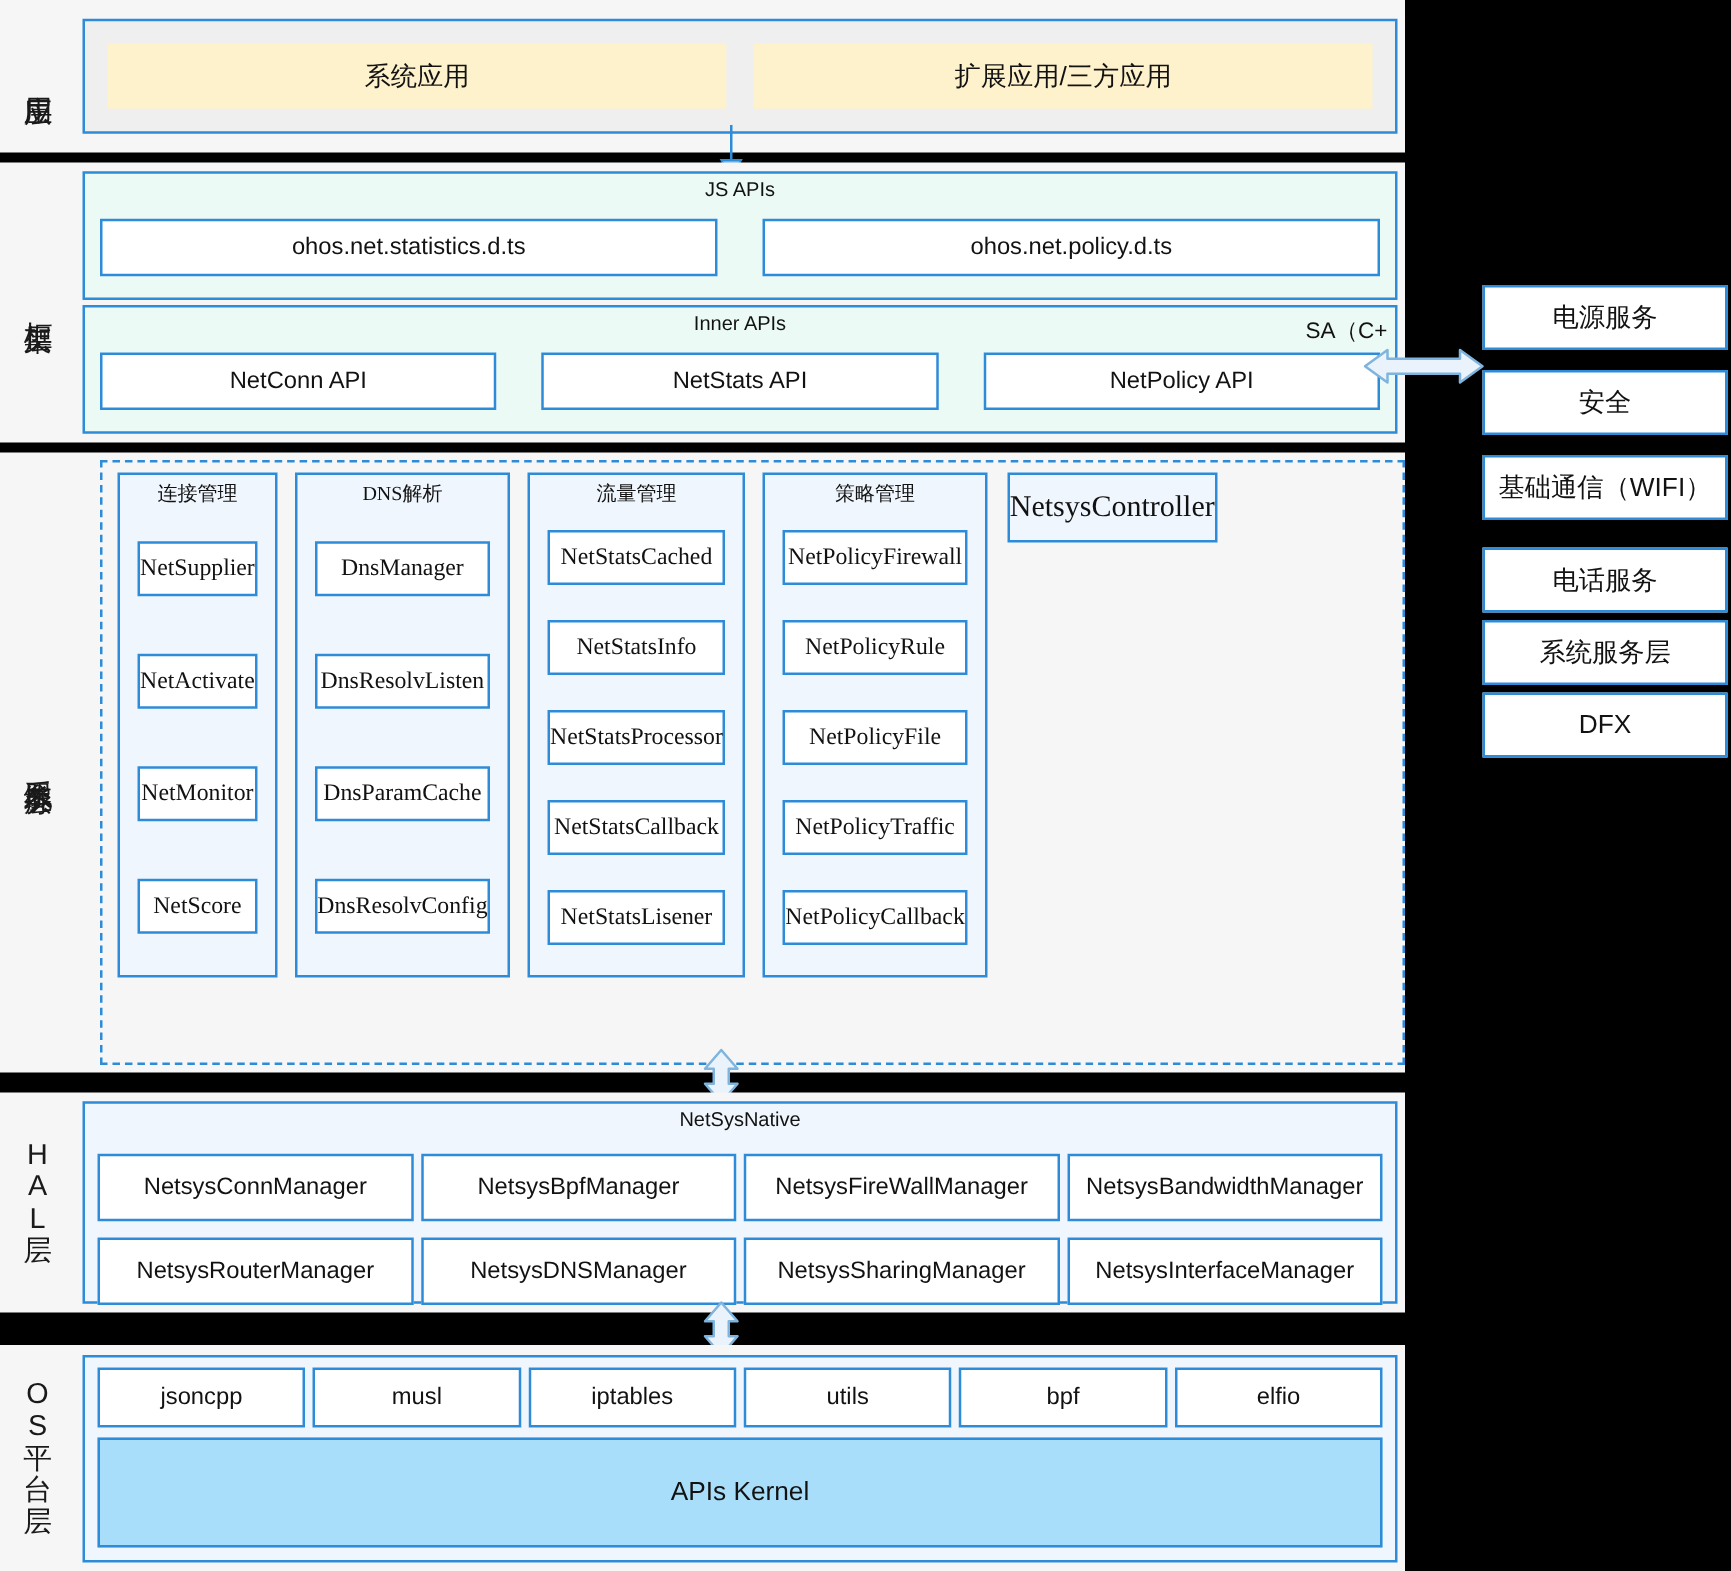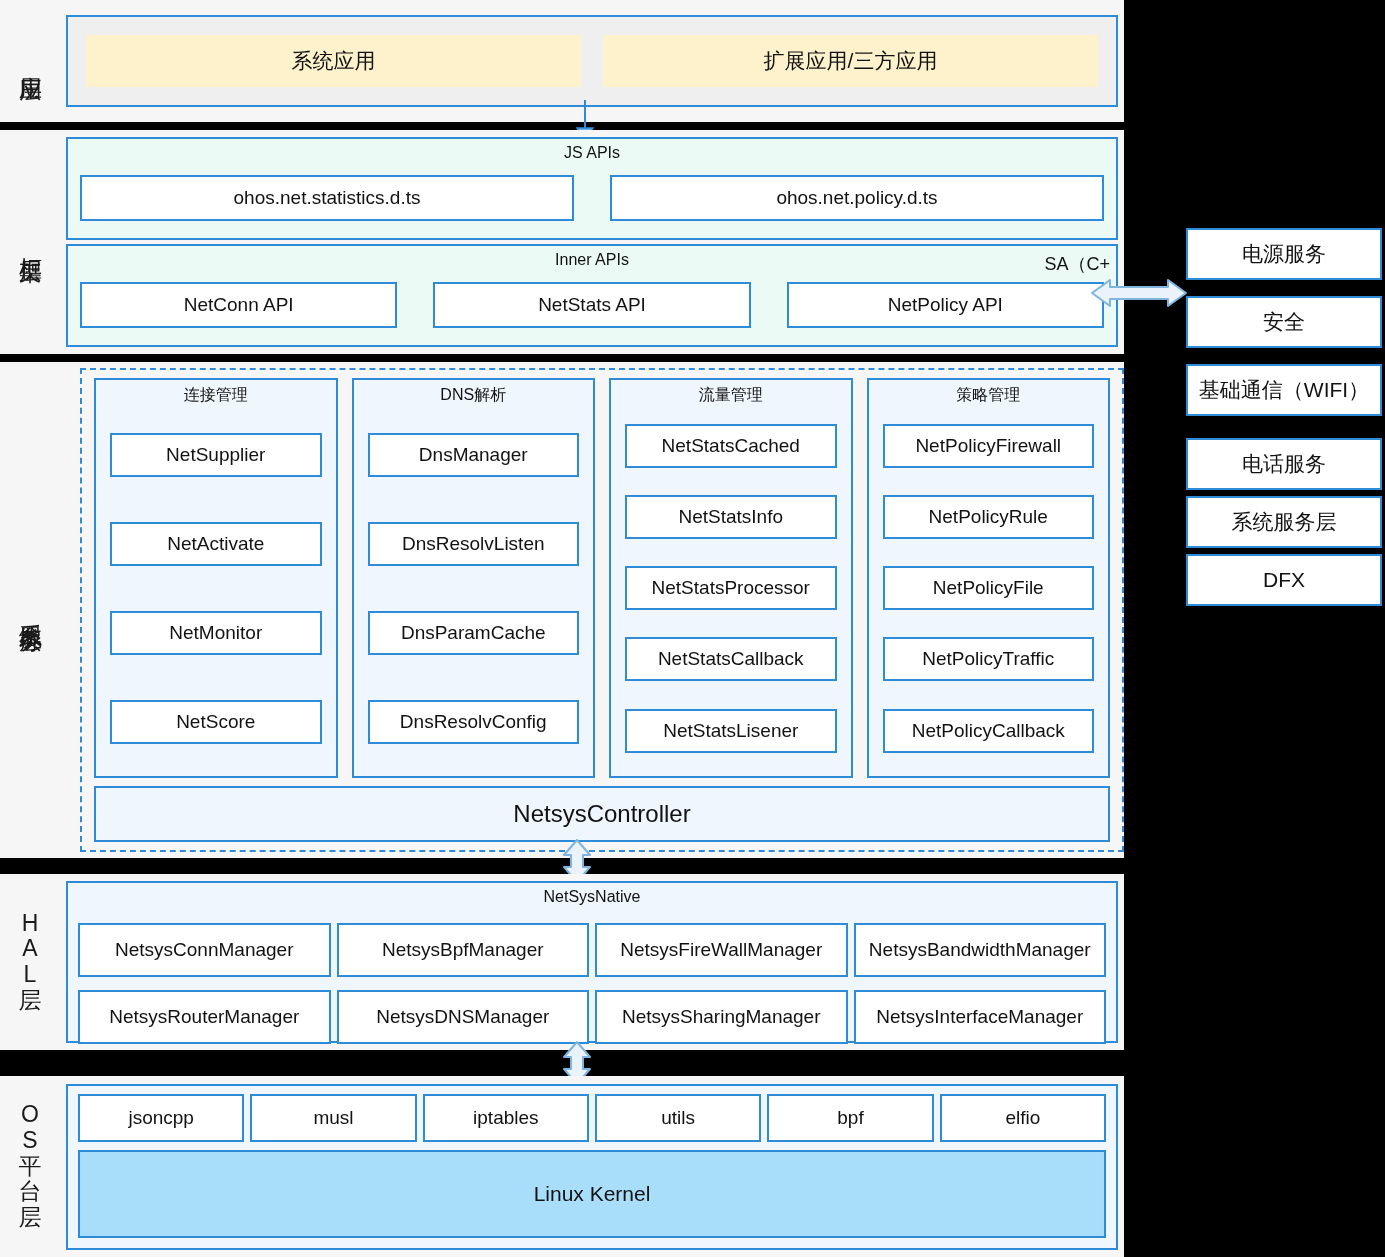--- a/index.html
+++ b/index.html
@@ -136,22 +136,22 @@
 
   
   #ss-band { top: 362px; height: 496px; }
   #ss-dashed {
     margin-left: 18px;
     width: 1092px;
     height: 484px;
     border: 2px dashed #2E8BD8;
     padding: 8px;
     display: flex;
-    flex-direction: column;
     gap: 8px;
+    font-family: Liberation Serif, serif;
   }
   #ss-cols {
     display: flex;
     gap: 14px;
     height: 404px;
     padding: 0 4px;
   }
   .ss-col {
     flex: 1;
     border: 2px solid #2E8BD8;
@@ -396,21 +396,21 @@
     </div>
     <div id="os-outer">
       <div id="os-libs">
         <div class="cell">jsoncpp</div>
         <div class="cell">musl</div>
         <div class="cell">iptables</div>
         <div class="cell">utils</div>
         <div class="cell">bpf</div>
         <div class="cell">elfio</div>
       </div>
-      <div id="linux-kernel">Linux Kernel</div>
+      <div id="linux-kernel">APIs Kernel</div>
     </div>
   </div>
 
   <div id="side-stack">
     <div class="side-cell">电源服务</div>
     <div class="side-cell side-gap-16">安全</div>
     <div class="side-cell side-gap-16">基础通信（WIFI）</div>
     <div class="side-cell side-gap-22" style="margin-top:22px;">电话服务</div>
     <div class="side-cell side-gap-6">系统服务层</div>
     <div class="side-cell side-gap-6">DFX</div>

